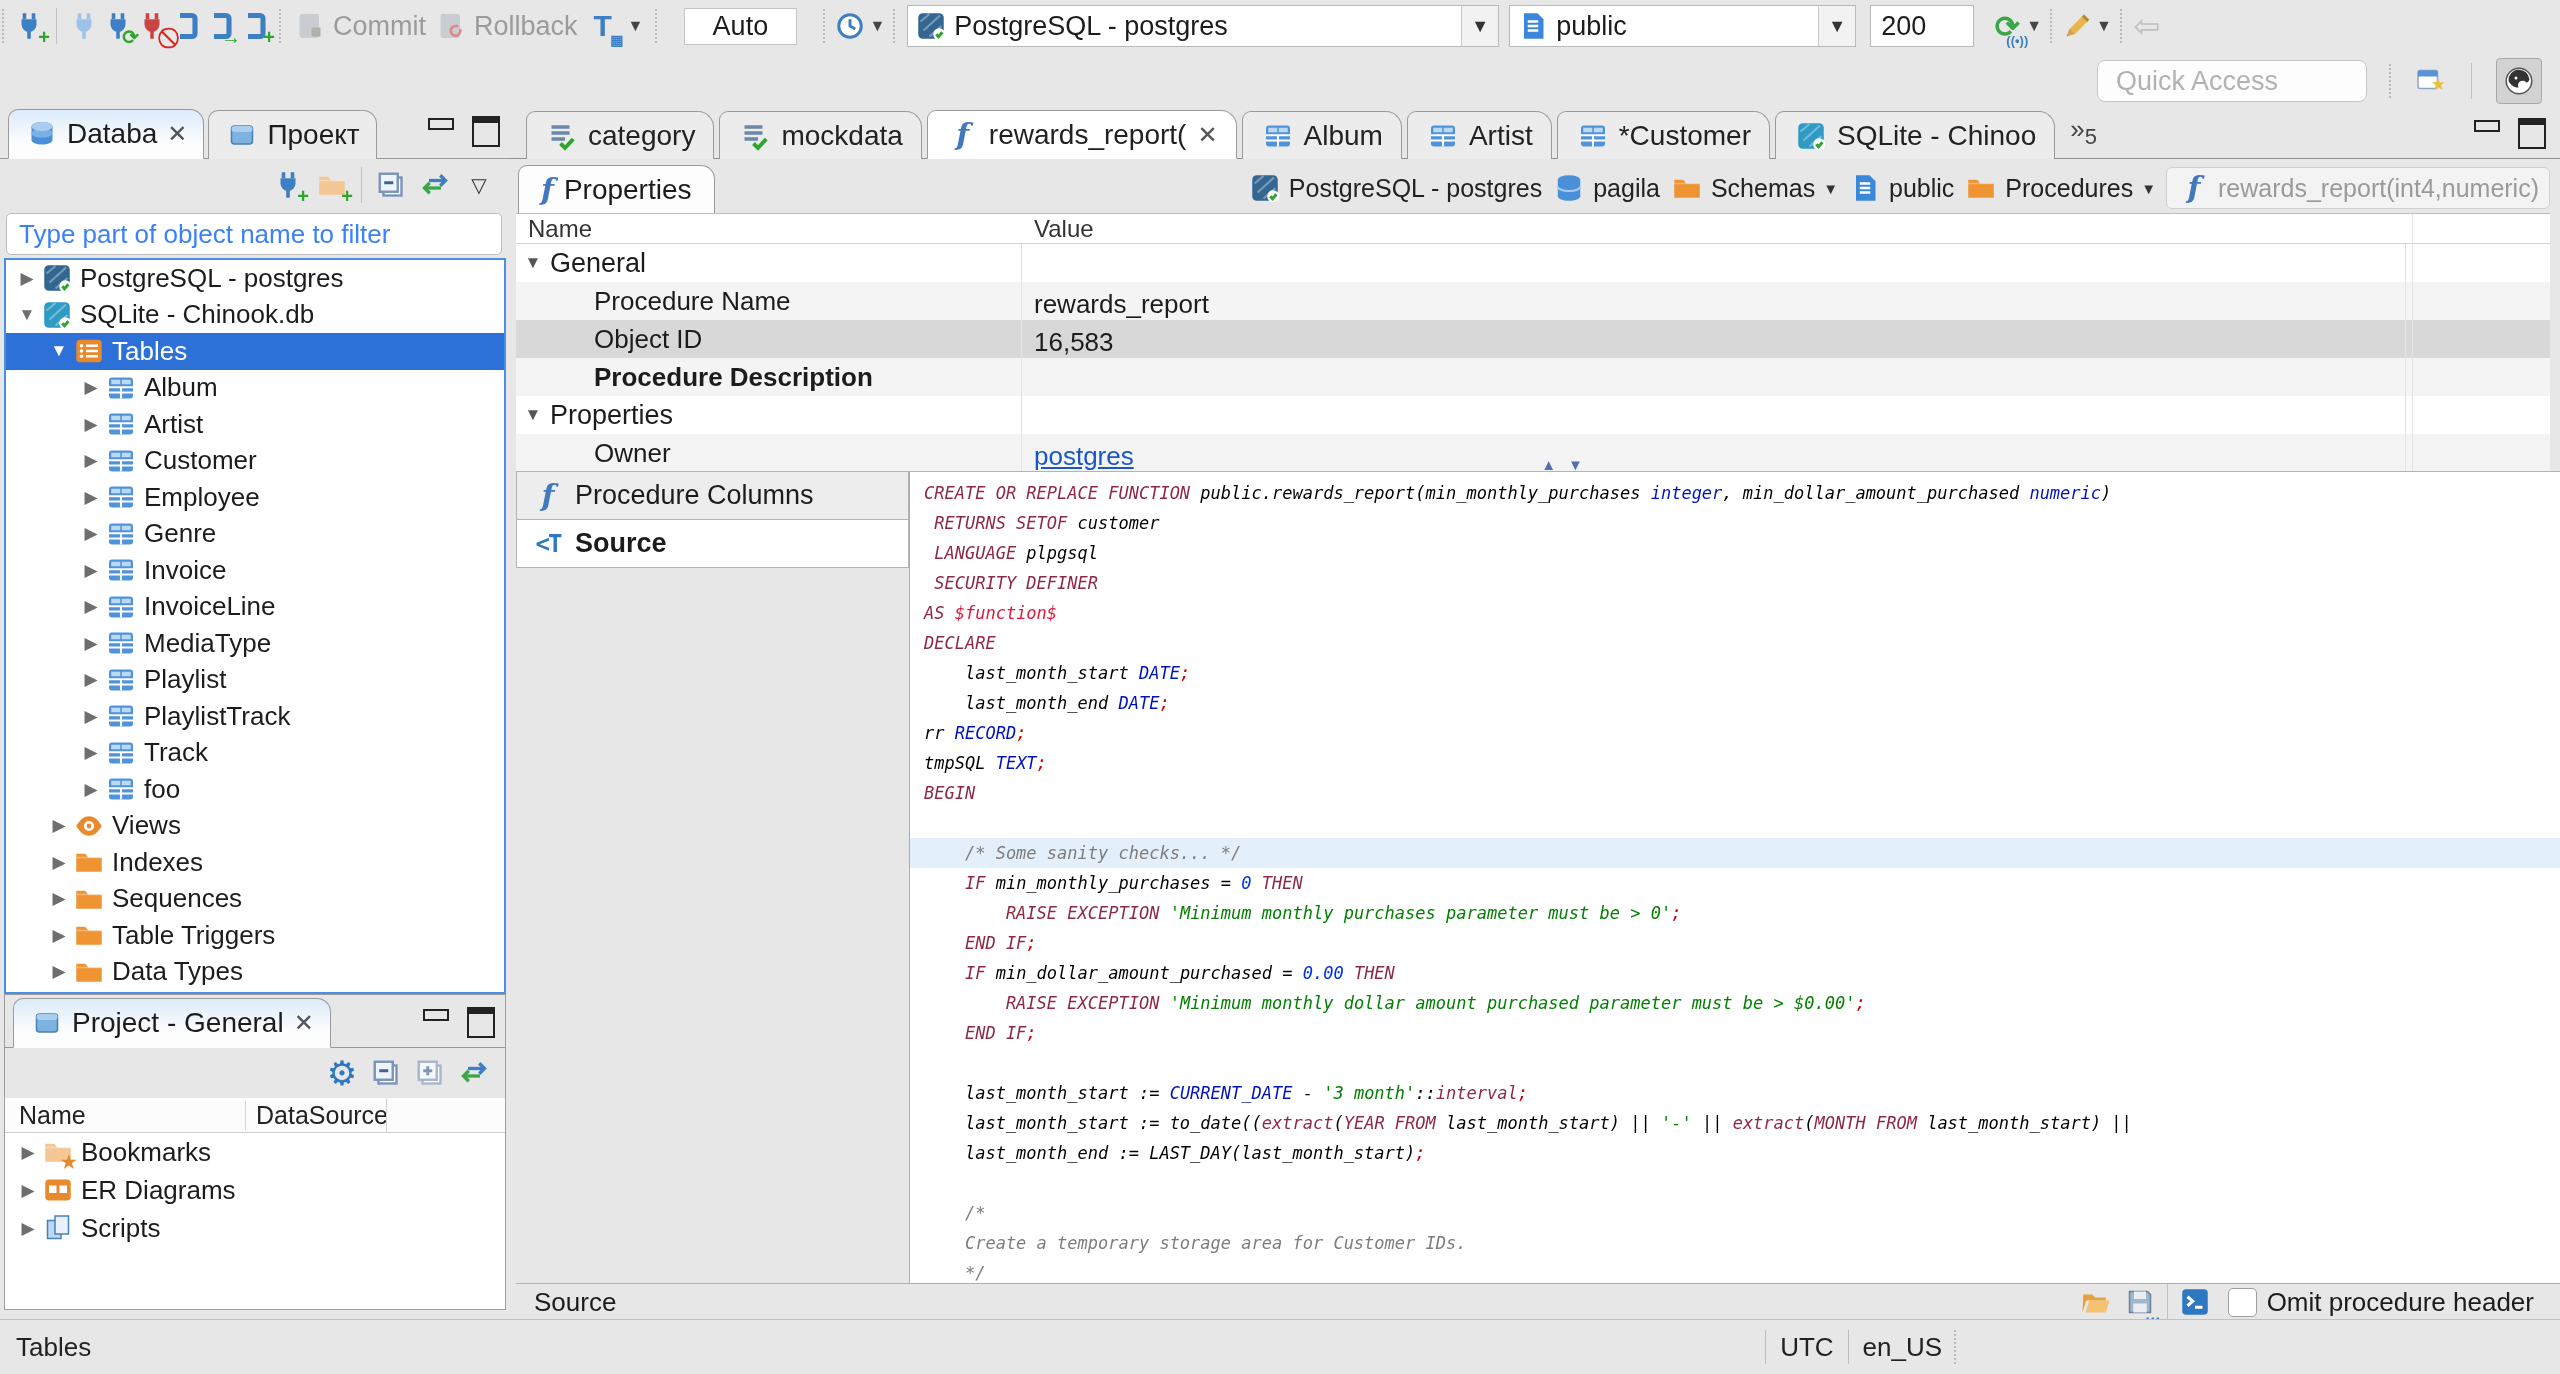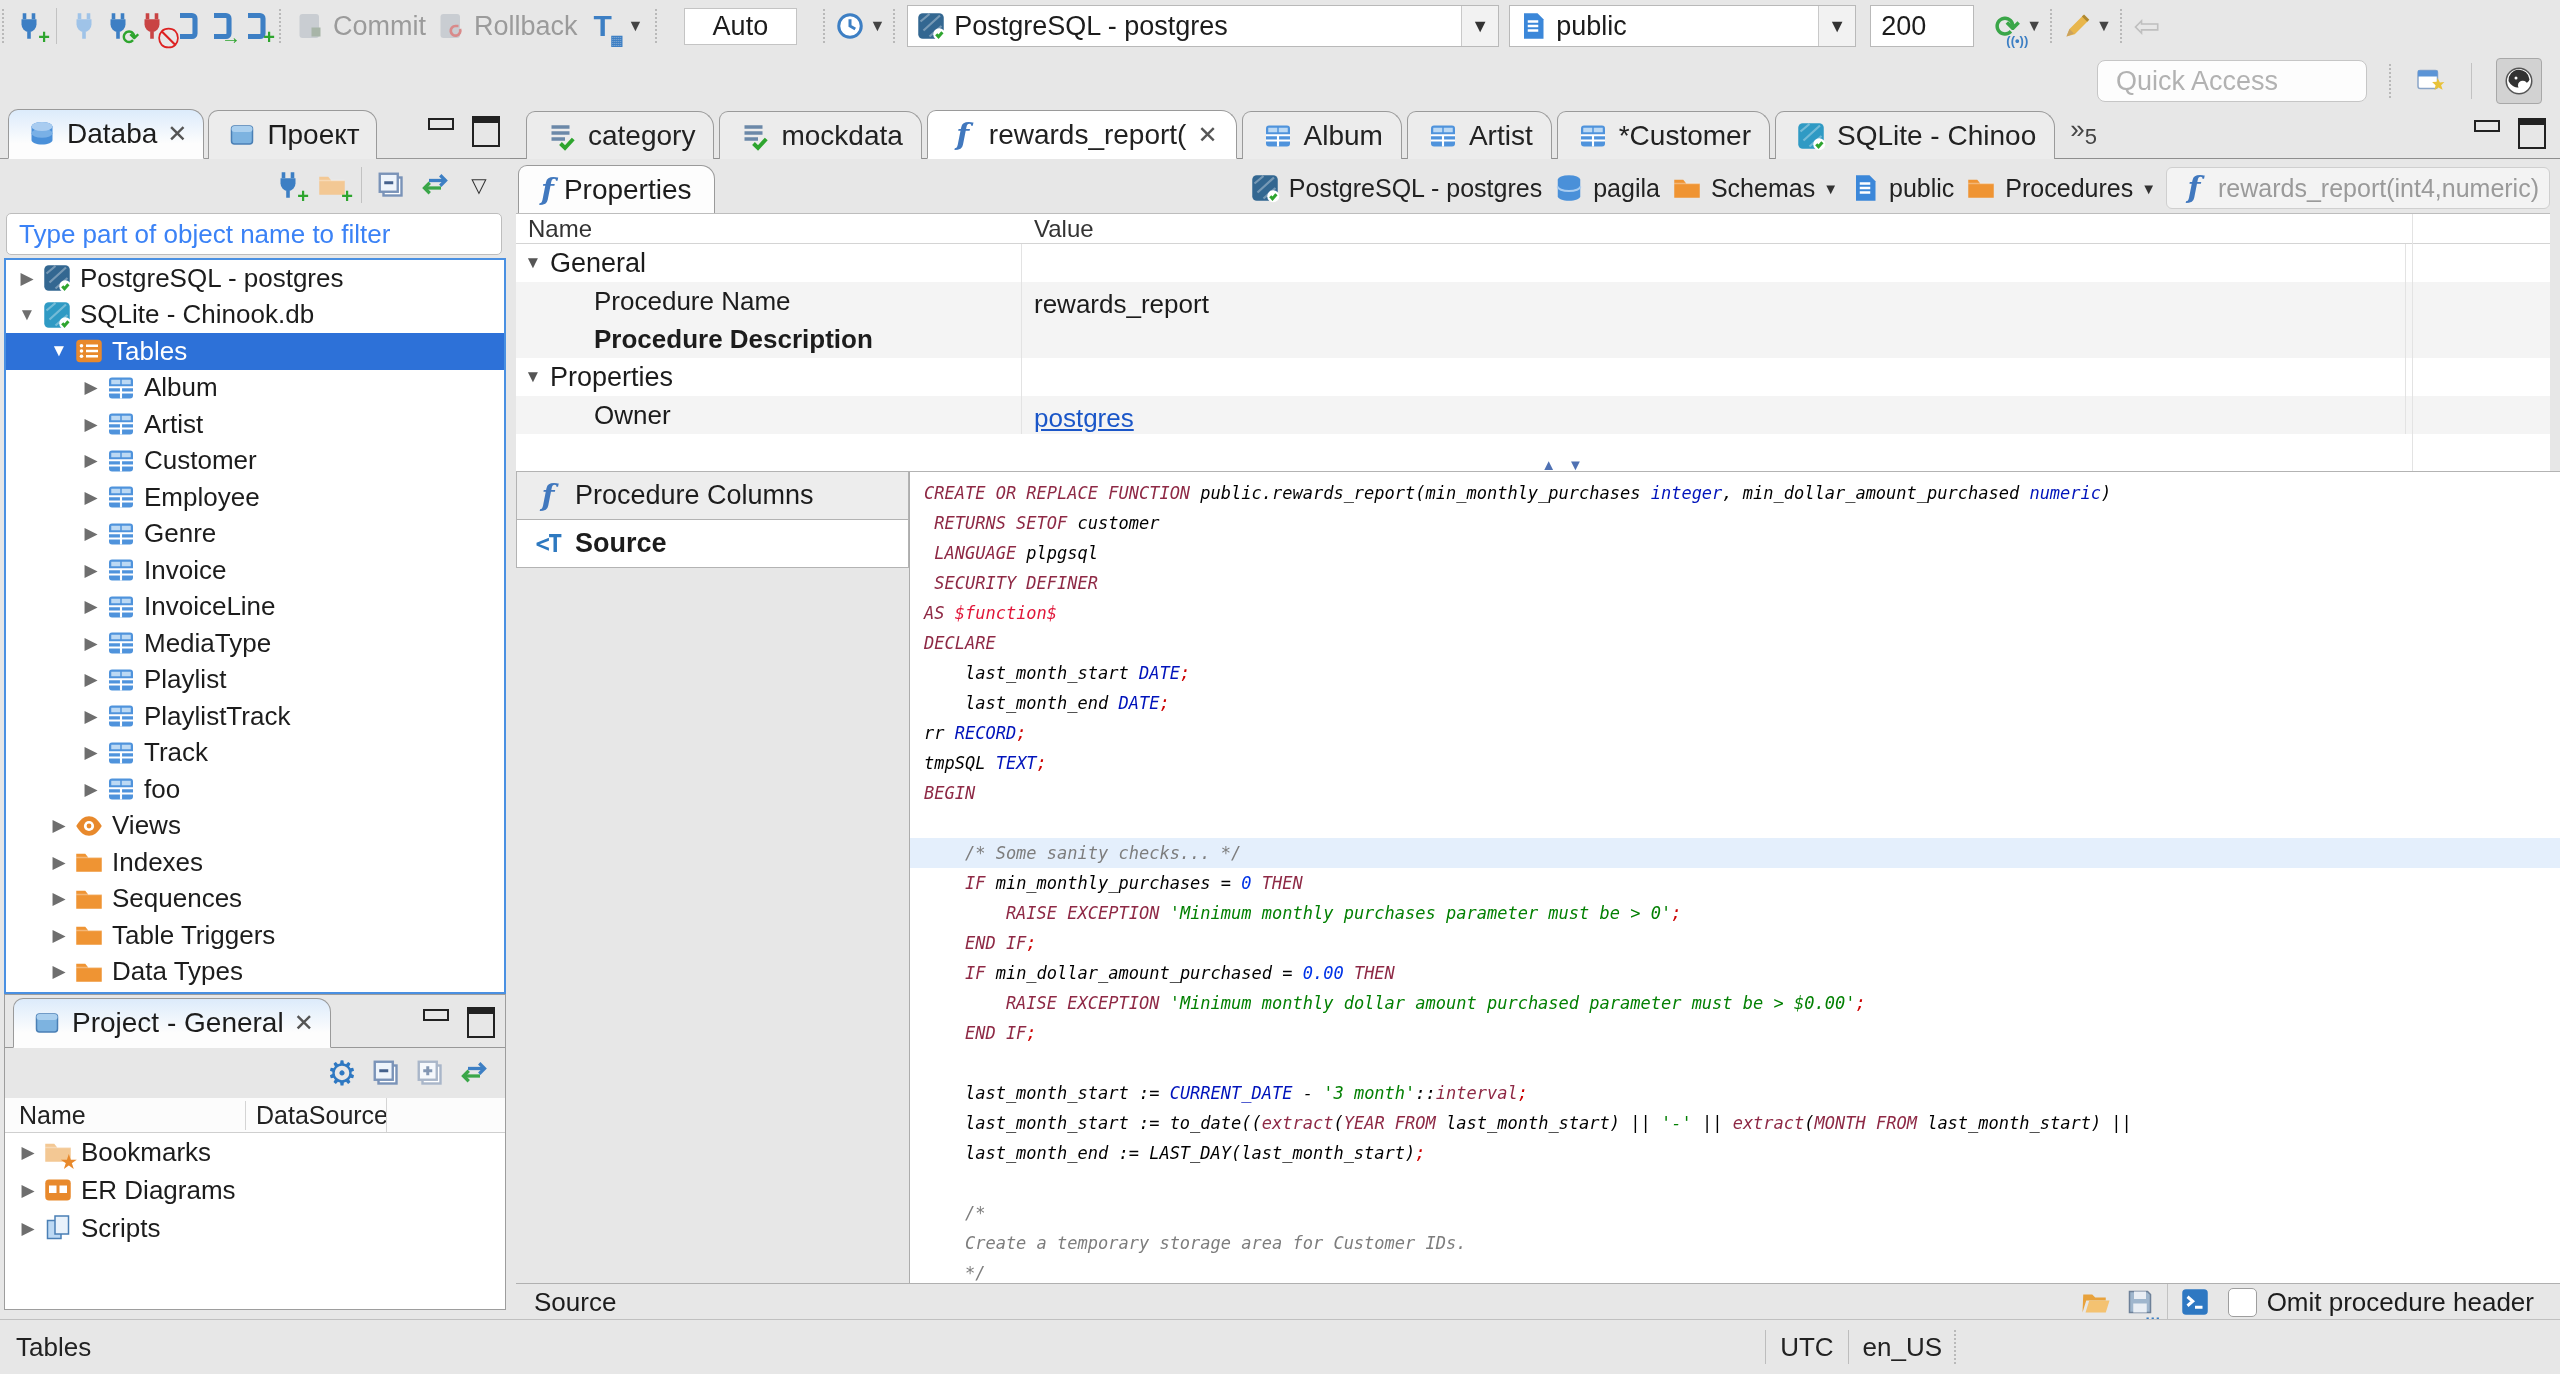--- a/index.html
+++ b/index.html
@@ -826,20 +826,29 @@
             </div>
             <div class="grow stripe">
               <div class="name">
                 <span style="width: 78px;"></span>
                 <span>Procedure Name</span>
               </div>
               <div class="val">
                 <span>rewards_report</span>
               </div>
             </div>
+            <div class="grow sel">
+              <div class="name">
+                <span style="width: 78px;"></span>
+                <span>Object ID</span>
+              </div>
+              <div class="val">
+                <span>16,583</span>
+              </div>
+            </div>
             <div class="grow stripe boldname">
               <div class="name">
                 <span style="width: 78px;"></span>
                 <span>Procedure Description</span>
               </div>
               <div class="val">
                 <span></span>
               </div>
             </div>
             <div class="grow group">

